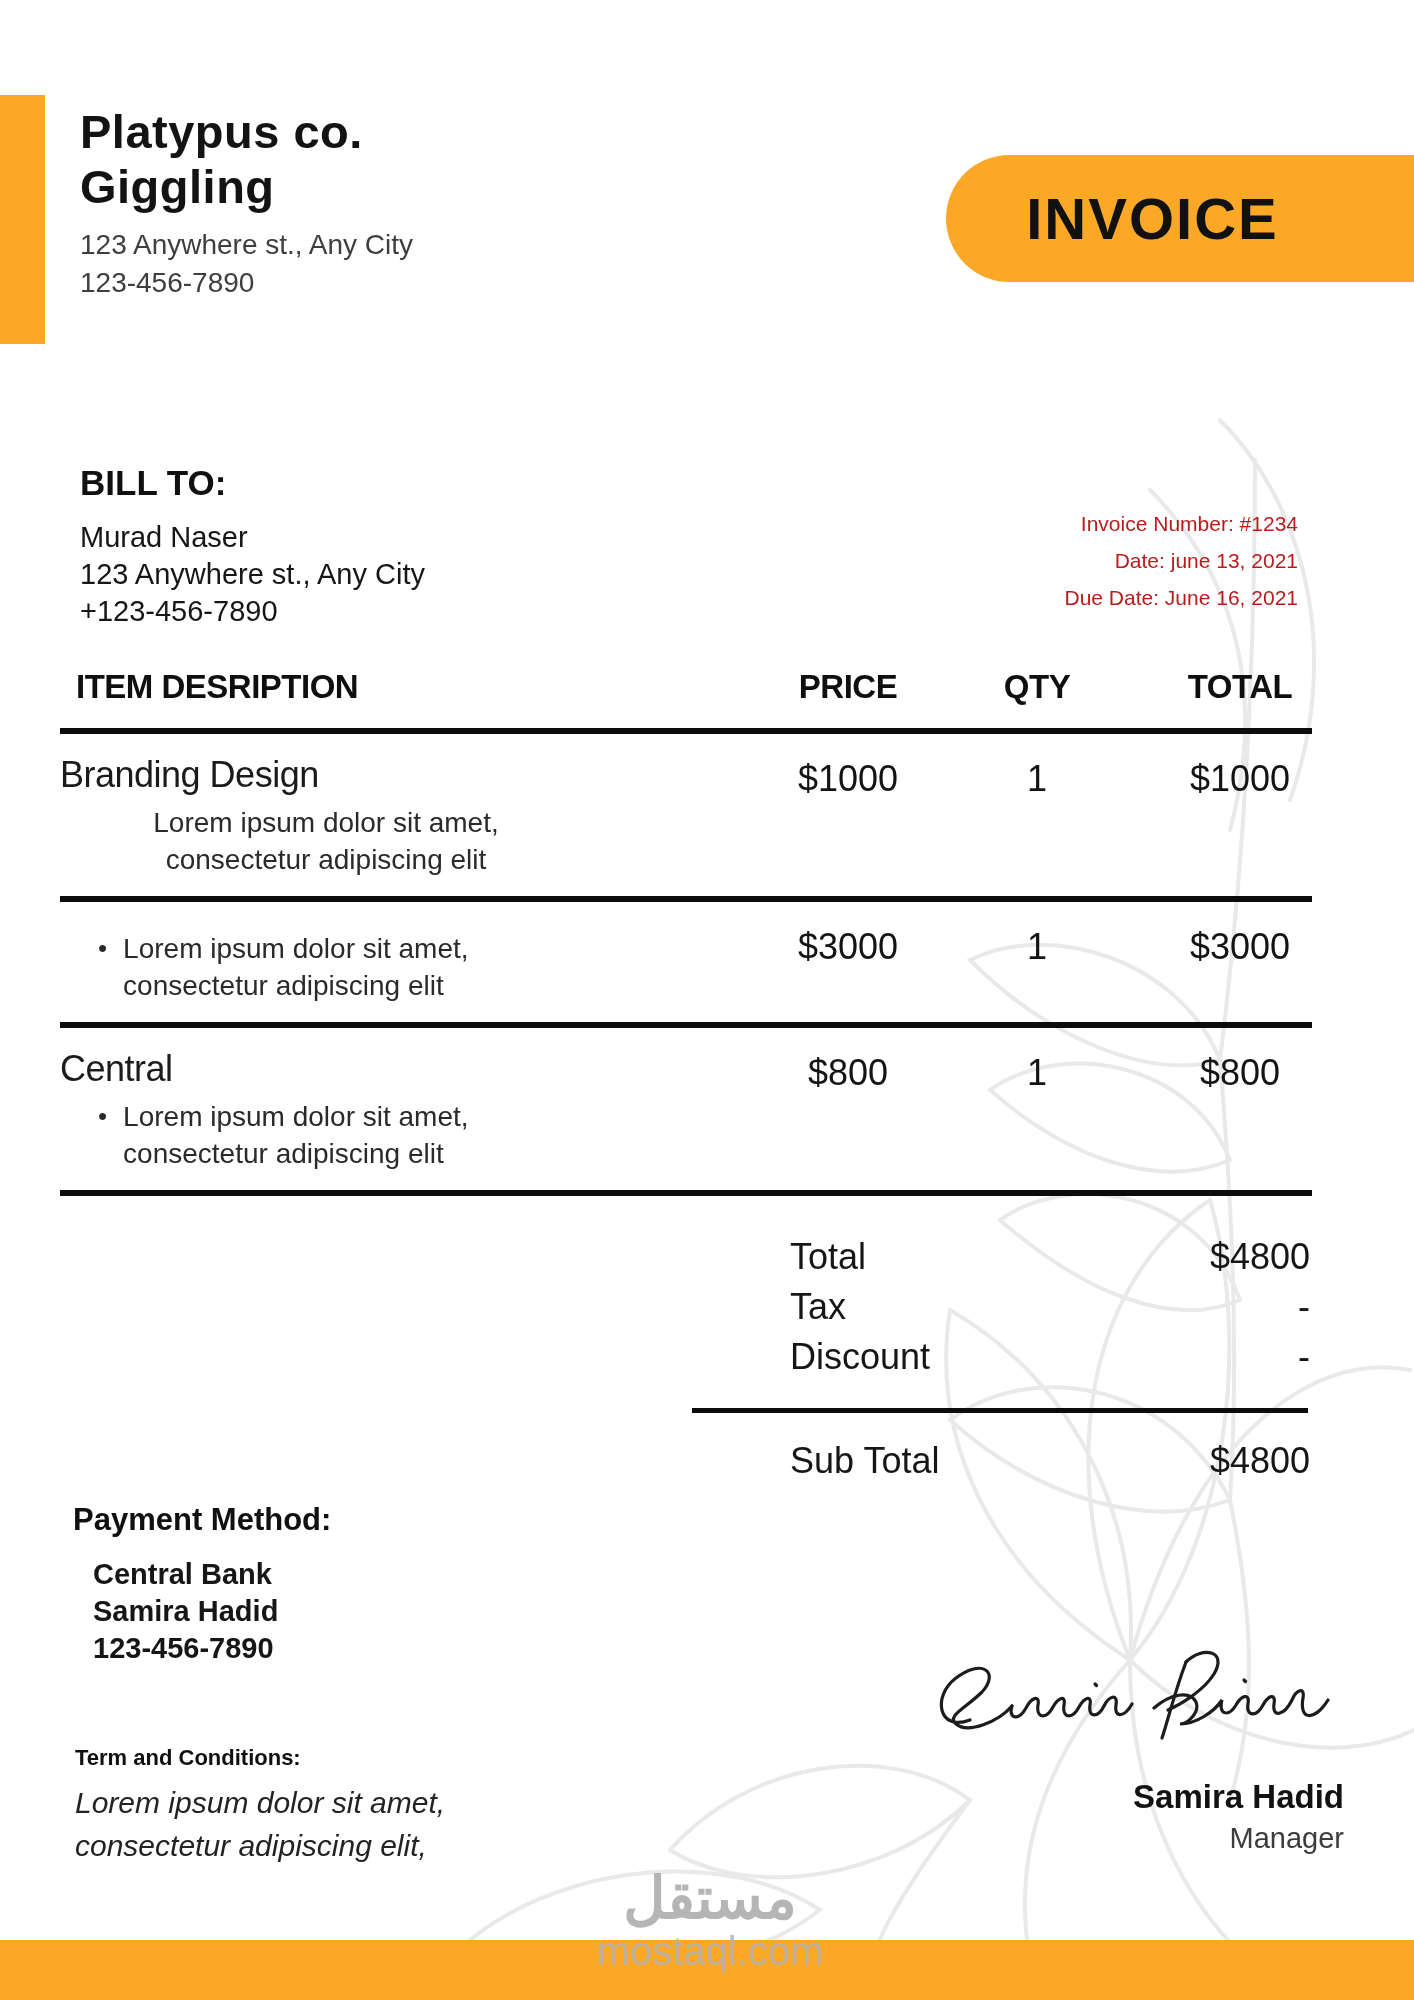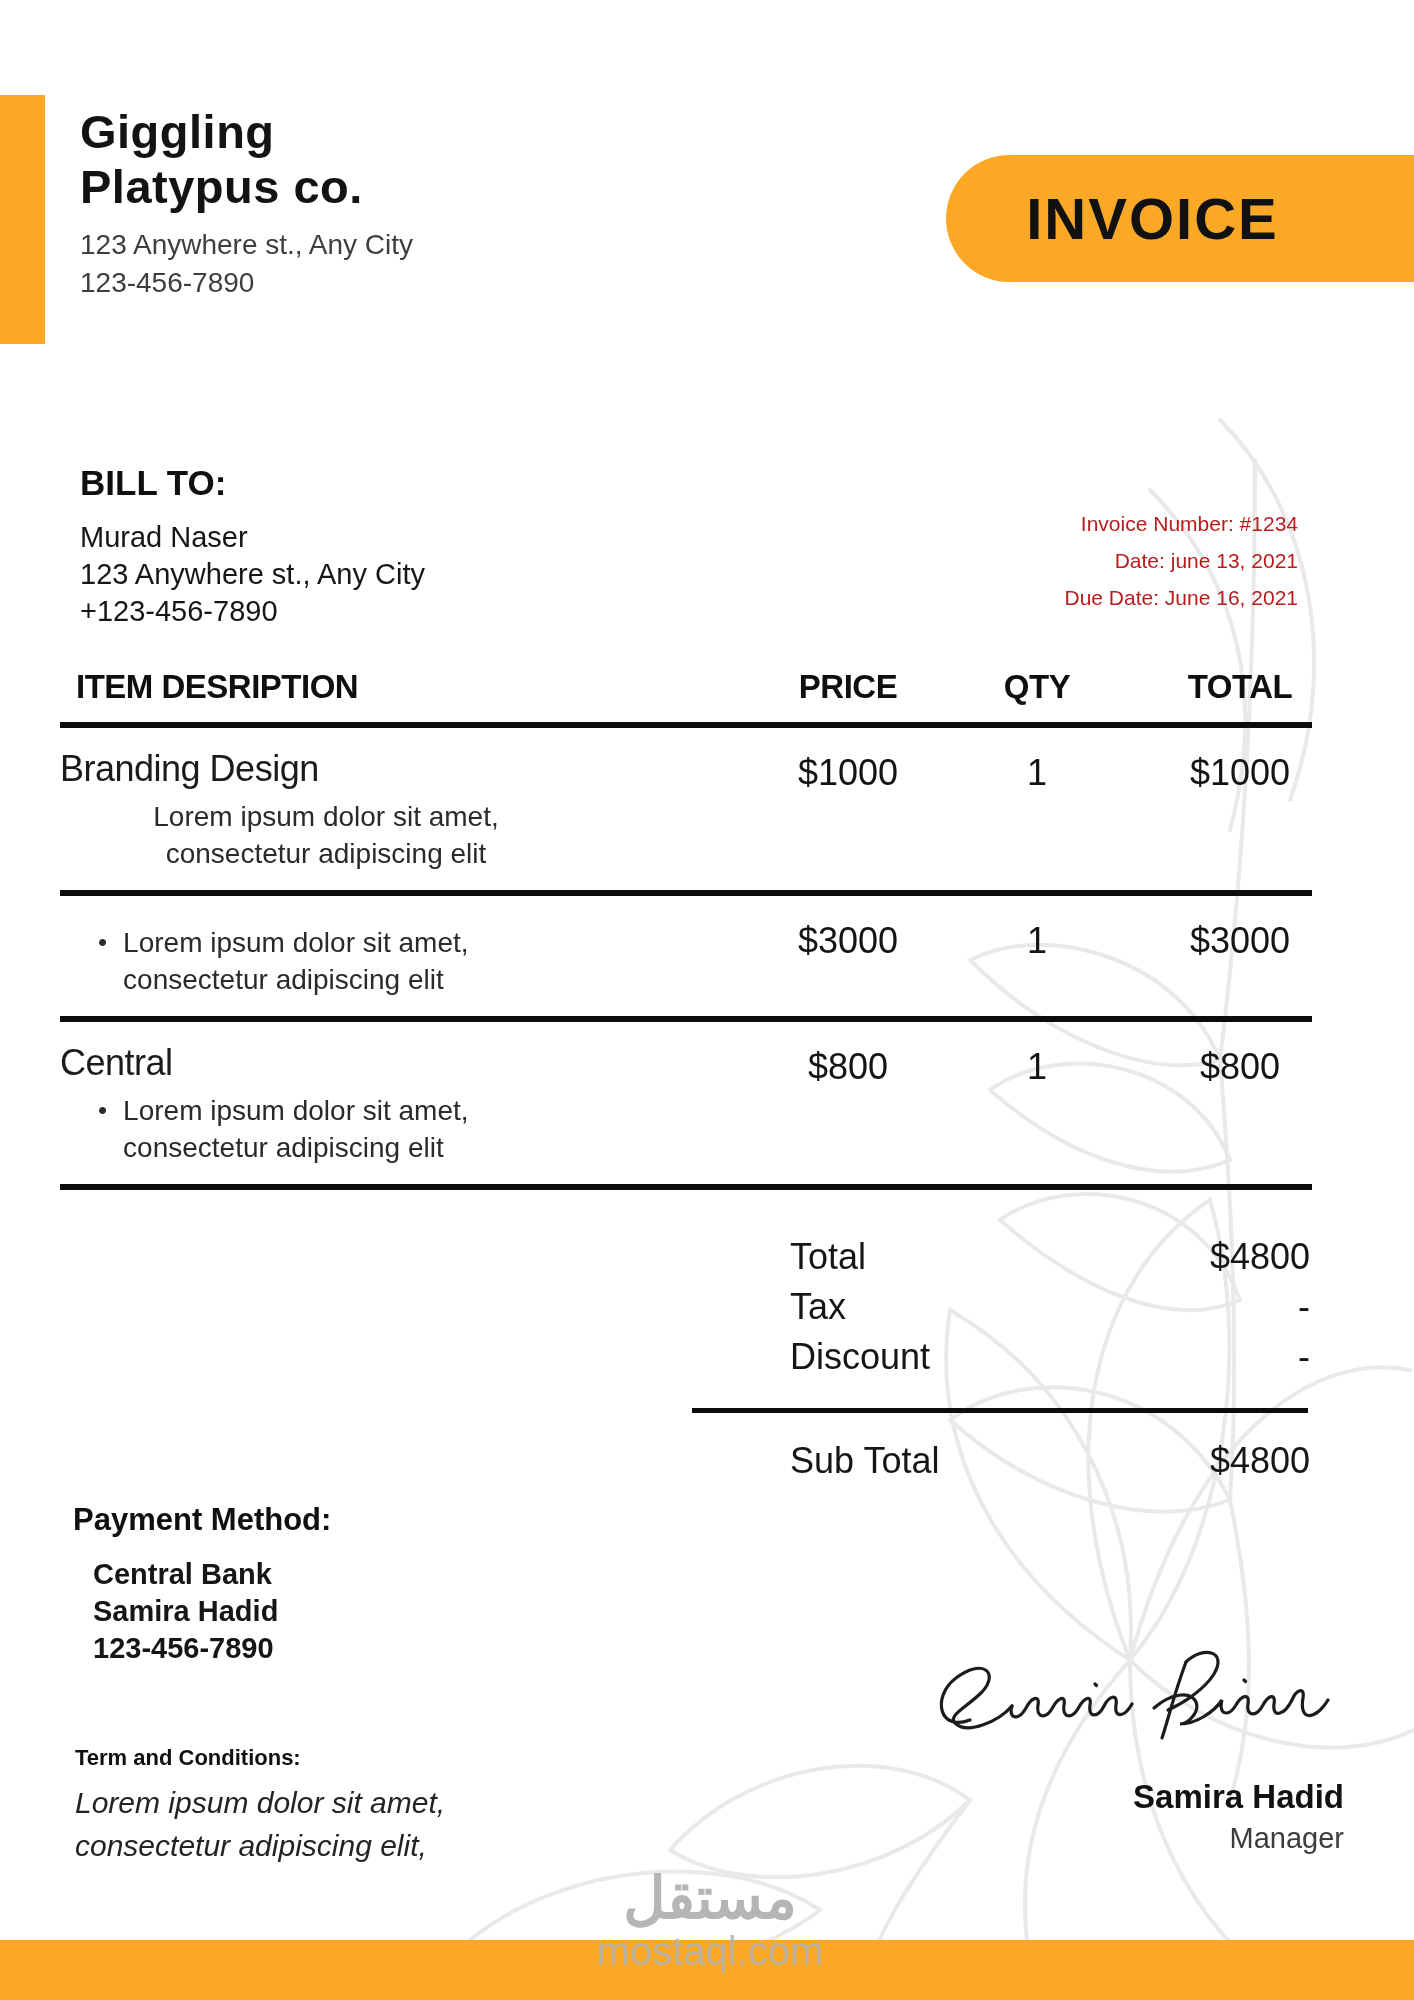--- a/index.html
+++ b/index.html
@@ -35,21 +35,21 @@
   .billto-heading{font-size:35px;font-weight:800;color:#101010;margin-bottom:16px;}
   .billto-line{font-size:29px;line-height:37px;font-weight:400;color:#161616;}
 
   
   .meta{right:116px;top:505px;text-align:right;z-index:2;
     font-size:21px;line-height:37px;color:#b91c1c;}
 
   
   .items{left:60px;top:668px;width:1252px;z-index:2;}
   .trow{display:grid;grid-template-columns:640px 296px 82px 234px;align-items:start;}
-  .thead{padding-bottom:16px;border-bottom:6px solid #0c0c0c;}
+  .thead{padding-bottom:22px;border-bottom:6px solid #0c0c0c;}
   .th{font-size:33px;font-weight:800;letter-spacing:-.5px;color:#0f0f0f;}
   .th-item{padding-left:16px;}
   .th-price,.th-qty{text-align:center;}
   .th-total{text-align:center;padding-left:90px;}
   .tr{padding-top:20px;padding-bottom:18px;border-bottom:6px solid #0c0c0c;}
   .item-name{font-size:36px;font-weight:400;letter-spacing:-.5px;color:#1b1b1b;}
   .item-desc{margin-top:8px;font-size:28px;line-height:37px;color:#2a2a2a;}
   .desc-center{text-align:center;max-width:420px;padding-left:56px;}
   .desc-bullet{display:flex;gap:16px;padding-left:38px;}
   .bullet{font-size:26px;line-height:37px;color:#2a2a2a;}
@@ -109,22 +109,22 @@
     <path d="M780 1260 C700 1350 660 1450 680 1560"></path>
     <path d="M780 1260 C780 1380 820 1500 920 1580"></path>
     <path d="M320 1450 C400 1360 540 1340 620 1400 C540 1480 400 1500 320 1450"></path>
     <path d="M120 1540 C220 1460 380 1450 470 1510 C380 1580 220 1590 120 1540"></path>
     <path d="M620 1400 C560 1480 520 1540 510 1600"></path>
   </svg>
 
   <div class="layer accent-left"></div>
 
   <div class="layer company">
+    <div class="company-name">Platypus co.</div>
     <div class="company-name">Giggling</div>
-    <div class="company-name">Platypus co.</div>
     <div class="company-address">
       <div>123 Anywhere st., Any City</div>
       <div>123-456-7890</div>
     </div>
   </div>
 
   <div class="layer badge">
     <span class="badge-label">INVOICE</span>
   </div>
 

